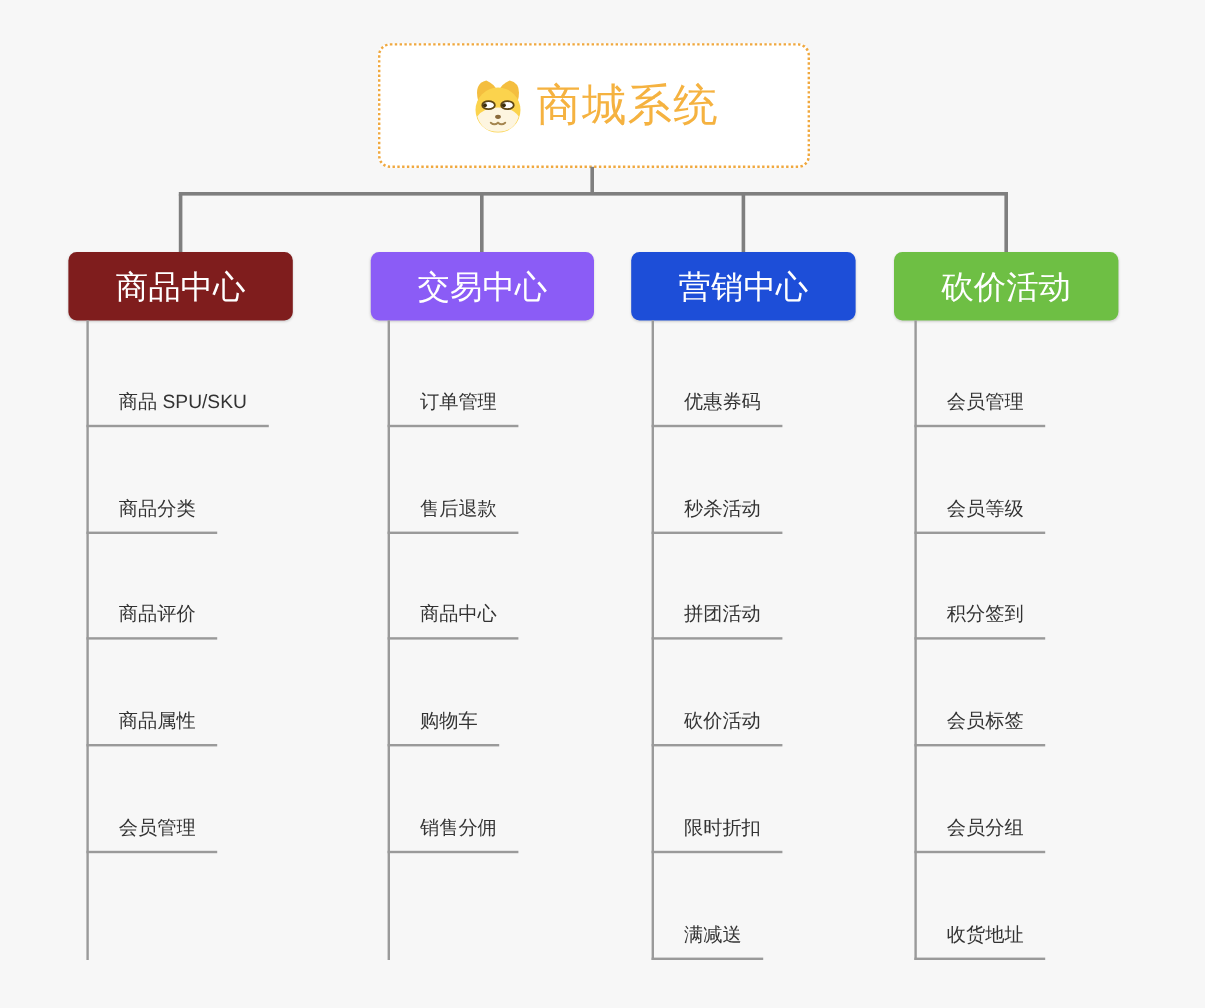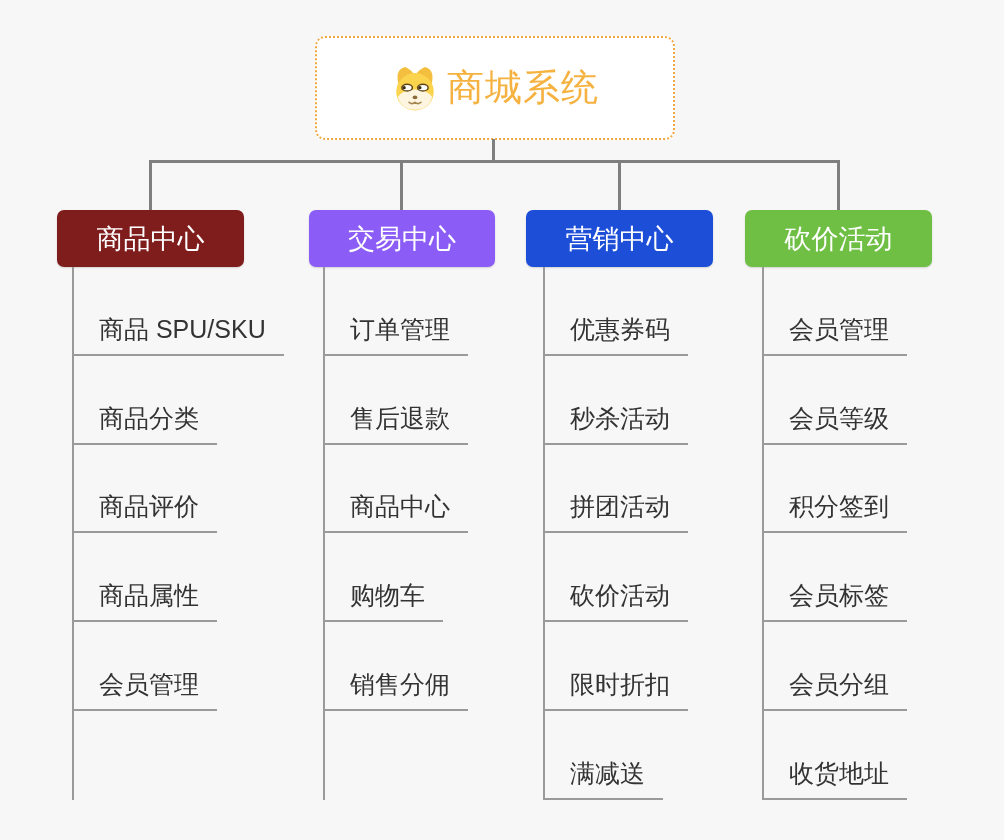--- a/index.html
+++ b/index.html
@@ -37,21 +37,21 @@
   .bn4{left:745px;width:187px}
   
   .trunk{position:absolute;top:267px;width:2px;height:533px;background:#9a9a9a;}
   .t1{left:72px}.t2{left:323px}.t3{left:543px}.t4{left:762px}
   .col{position:absolute;top:267px;}
   .c1{left:72px}.c2{left:323px}.c3{left:543px}.c4{left:762px}
   .item{height:88.8px;display:flex;align-items:flex-end;}
   .item-label{
     border-bottom:2px solid #9a9a9a;
     padding:0 18px 8px 27px;
-    font-size:25px;color:#333333;white-space:nowrap;margin-top:28px;
+    font-size:16px;color:#333333;white-space:nowrap;margin-top:28px;
   }
 </style>
 </head>
 <body>
 
 <div class="root-card" style="border-color: rgb(240, 168, 62);">
   <span>
     <svg class="dog-icon" viewBox="0 0 64 64" aria-hidden="true">
       <path d="M10,27 Q5,7 19,4 Q28,8 31,15 Z" fill="#f4be3f"></path>
       <path d="M54,27 Q59,7 45,4 Q36,8 33,15 Z" fill="#f4be3f"></path>

